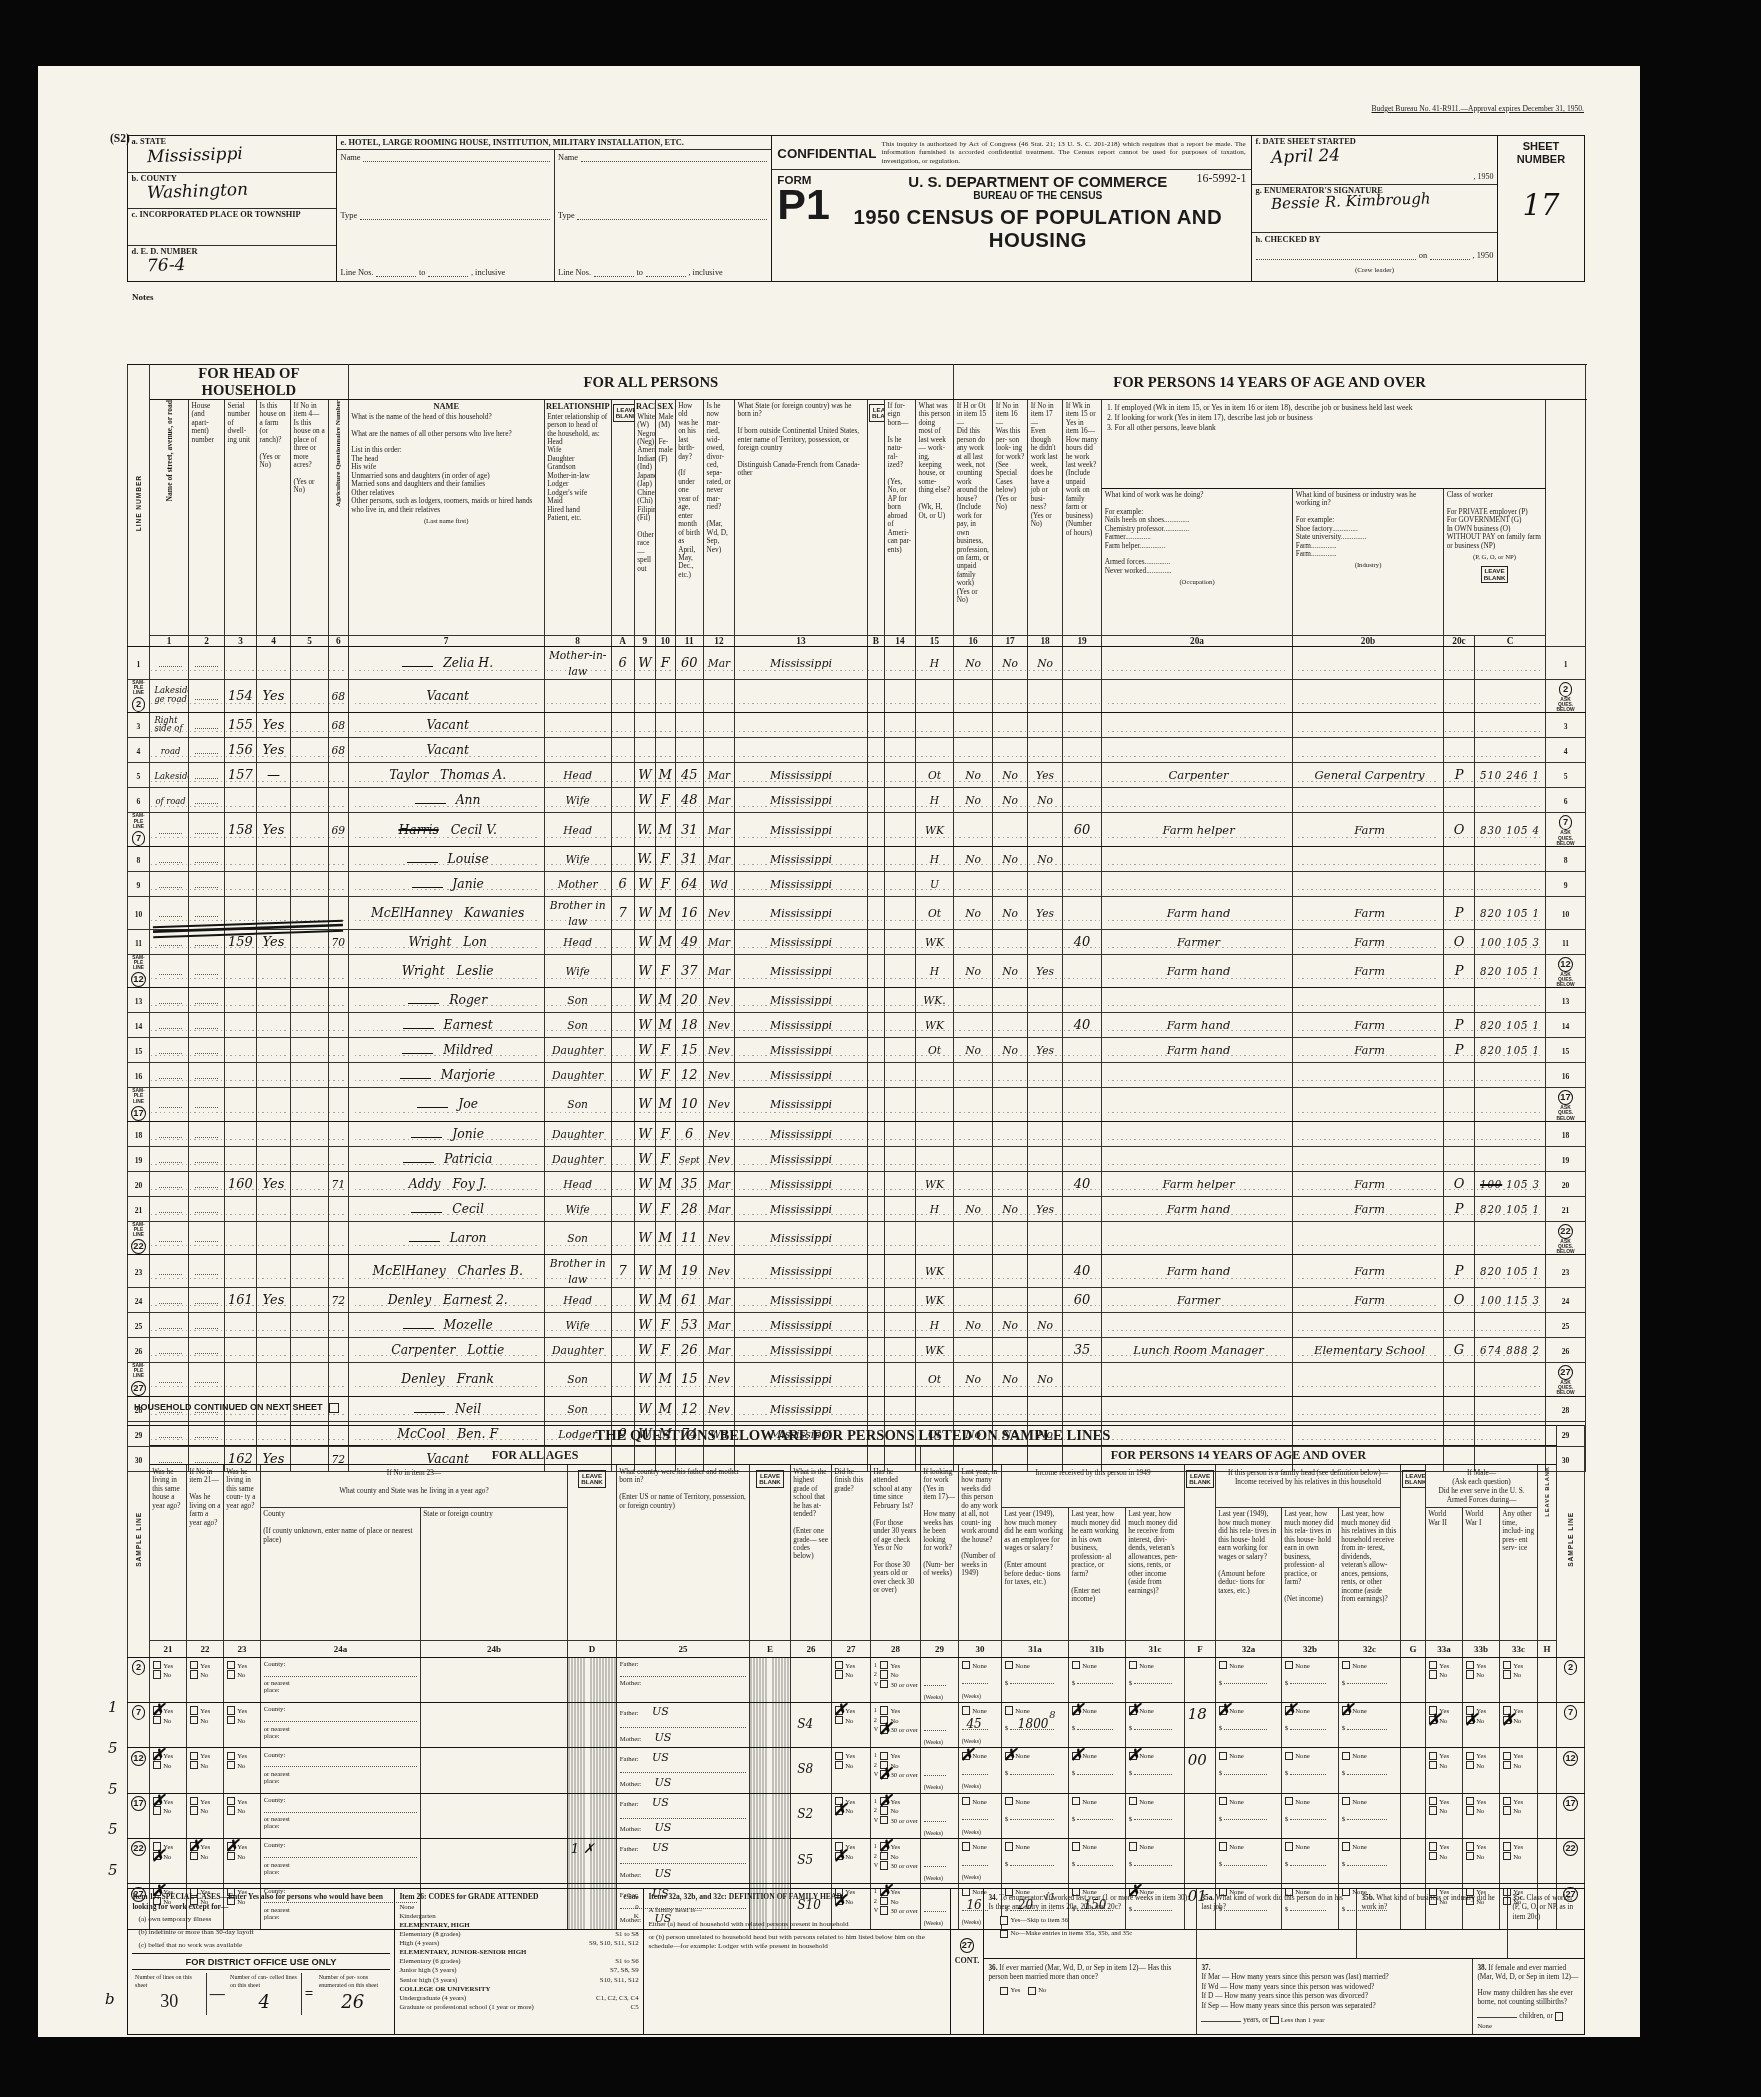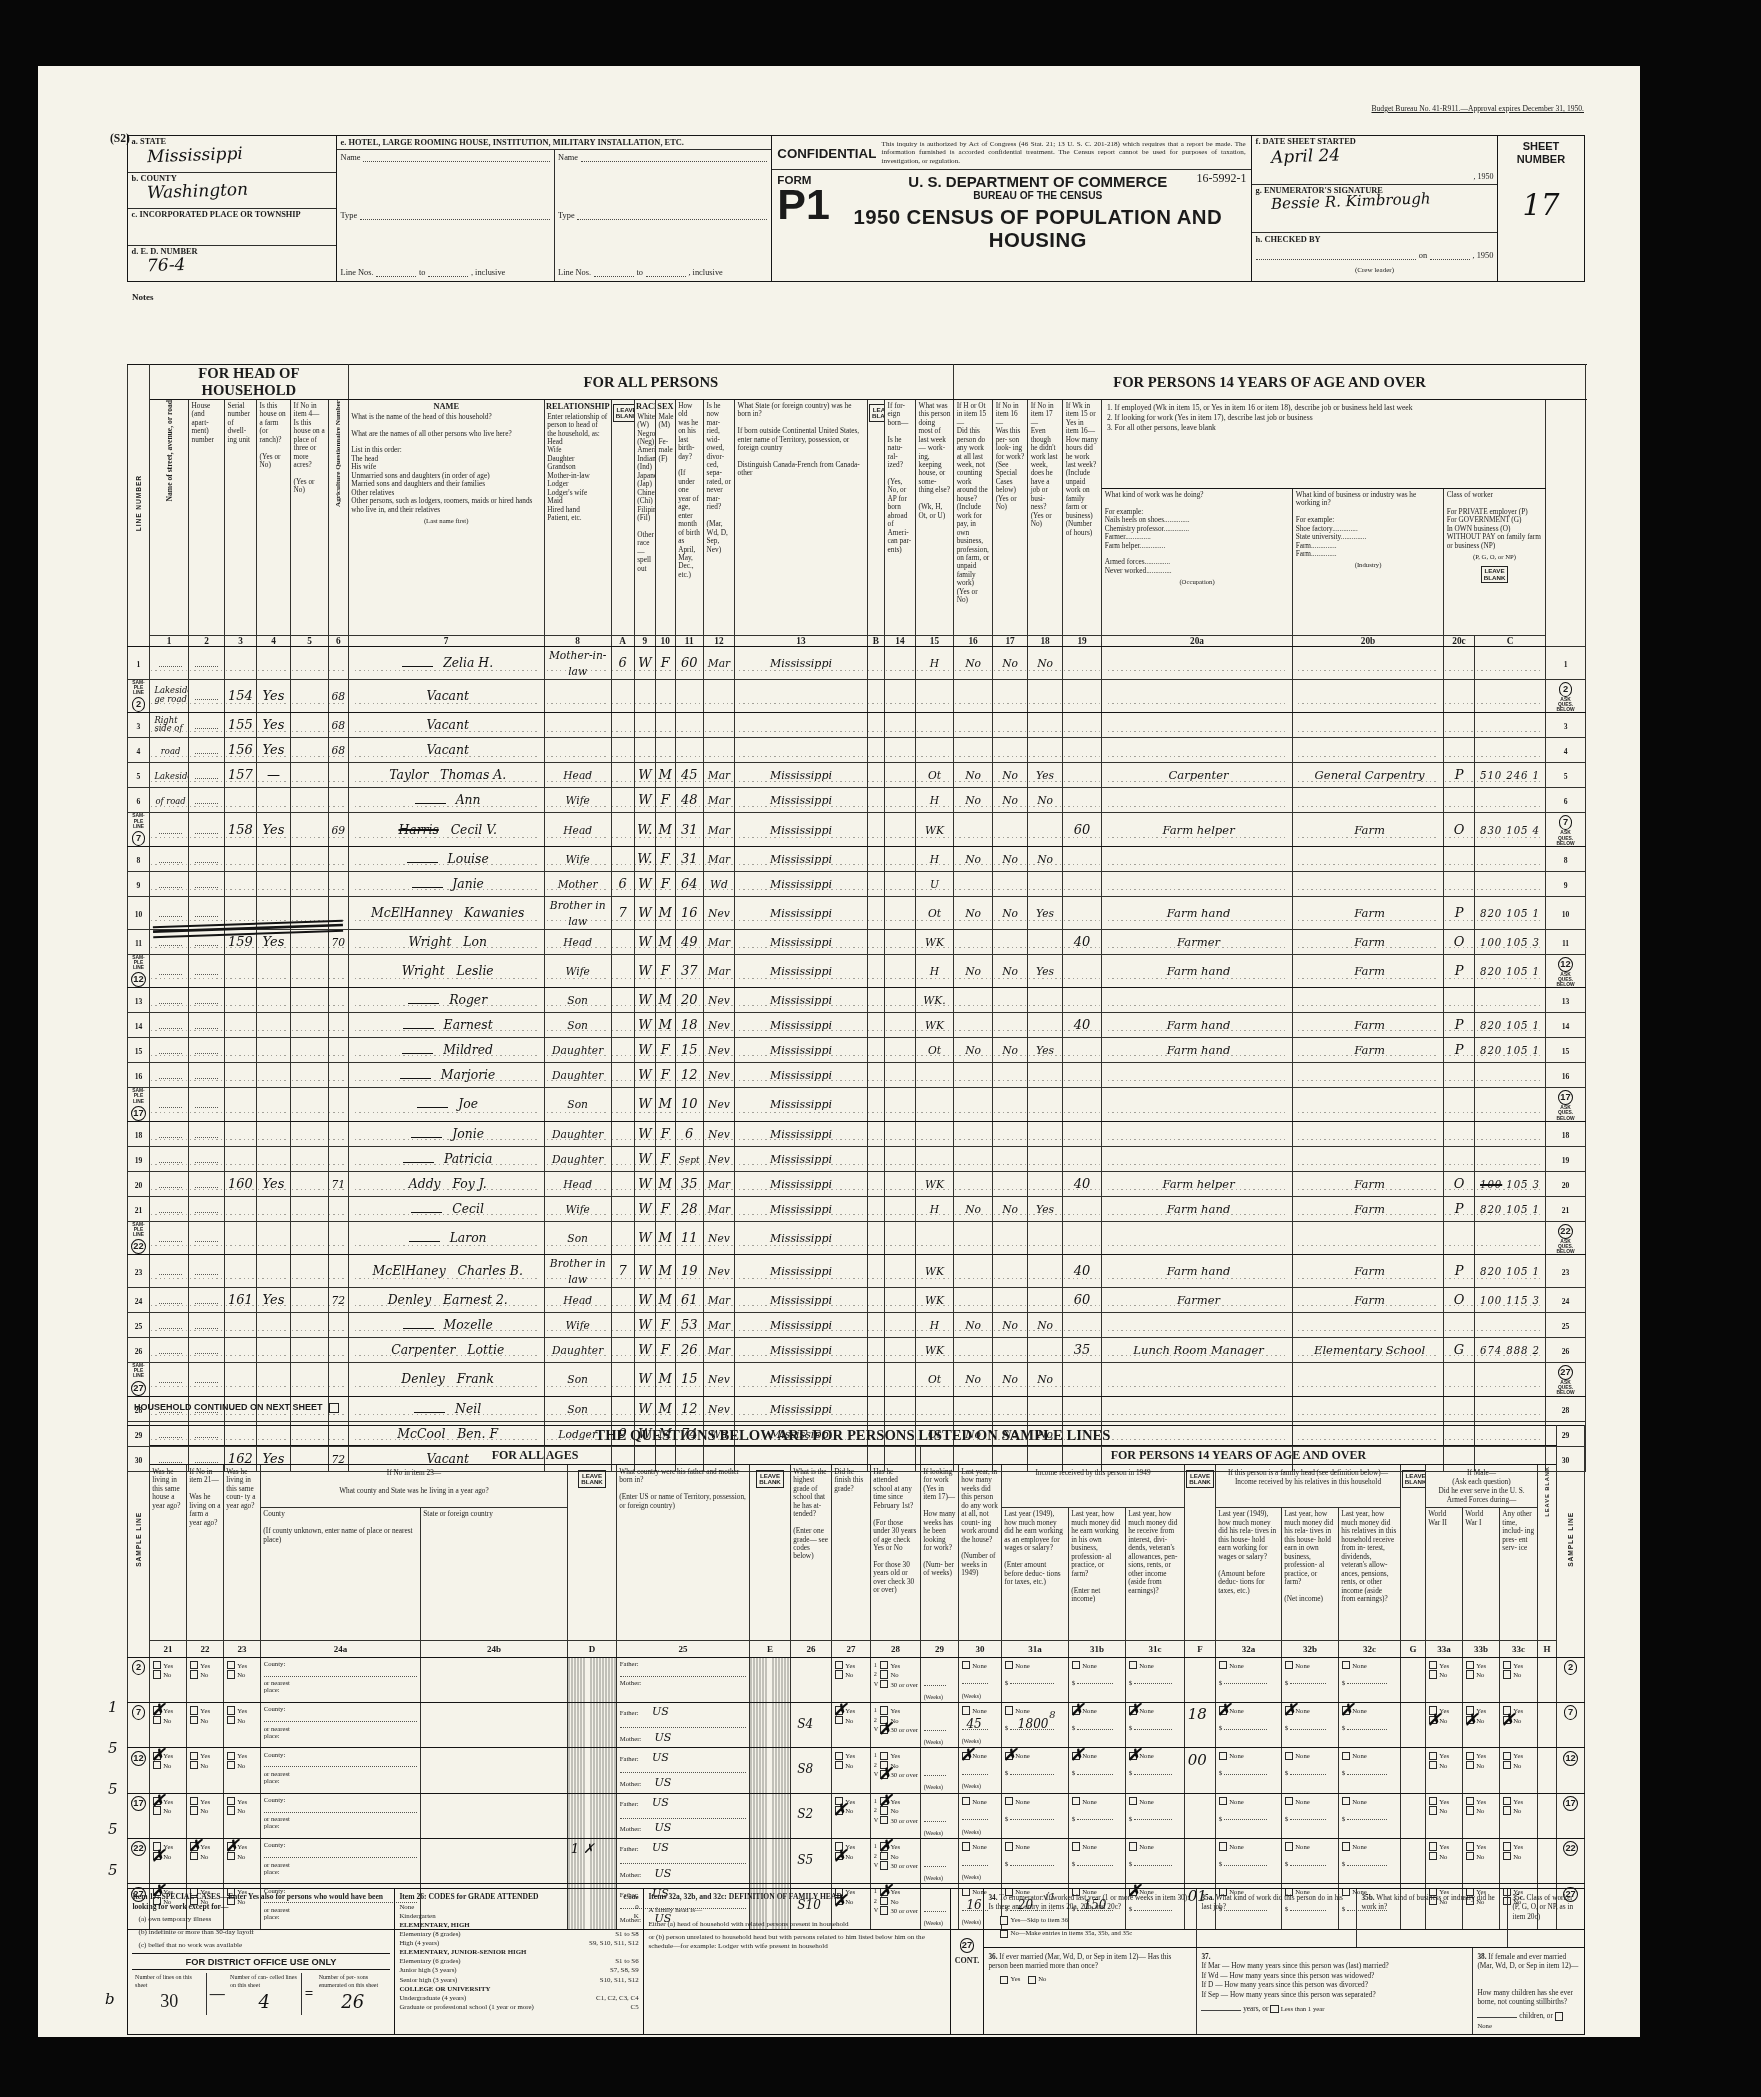--- a/index.html
+++ b/index.html
@@ -2171,21 +2171,21 @@
         <div class="fi" style="width:151px"><span class="fin">35b.</span> What kind of business or industry did he work in?</div>
         <div class="fi" style="flex:1"><span class="fin">35c.</span> Class of worker (P, G, O, or NP, as in item 20c)</div>
       </div>
       <div class="firow">
         <div class="fi" style="width:213px"><span class="fin">36.</span> If ever married (Mar, Wd, D, or Sep in item 12)— Has this person been married more than once?
           <div class="fiopt"><span class="cb"></span><span class="cblbl">Yes</span>&nbsp;&nbsp;&nbsp;&nbsp;<span class="cb"></span><span class="cblbl">No</span></div></div>
         <div class="fi" style="width:276px"><span class="fin">37.</span>
           <div>If Mar — How many years since this person was (last) married?</div><div>If Wd — How many years since this person was widowed?</div><div>If D — How many years since this person was divorced?</div><div>If Sep — How many years since this person was separated?</div>
           <div class="tailln"><span class="blankln"></span> years, or <span class="cb"></span><span class="cblbl">Less than 1 year</span></div></div>
         <div class="fi" style="flex:1"><span class="fin">38.</span> If female and ever married (Mar, Wd, D, or Sep in item 12)—
-          <div style="margin-top:17px">How many children has she ever borne, not counting stillbirths?</div>
+          <div style="margin-top:6px">How many children has she ever borne, not counting stillbirths?</div>
           <div class="tailln"><span class="blankln"></span> children, or <span class="cb"></span><span class="cblbl">None</span></div></div>
       </div>
     </div>
   </div>
       </div>
 
   <div class="abs hw mark" style="left:67px;top:1924px">b</div>
  <div class="abs hw mark" style="left: 70px; top: 1632px;">1</div>
       <div class="abs hw mark" style="left: 70px; top: 1673px;">5</div>
       <div class="abs hw mark" style="left: 70px; top: 1714px;">5</div>

